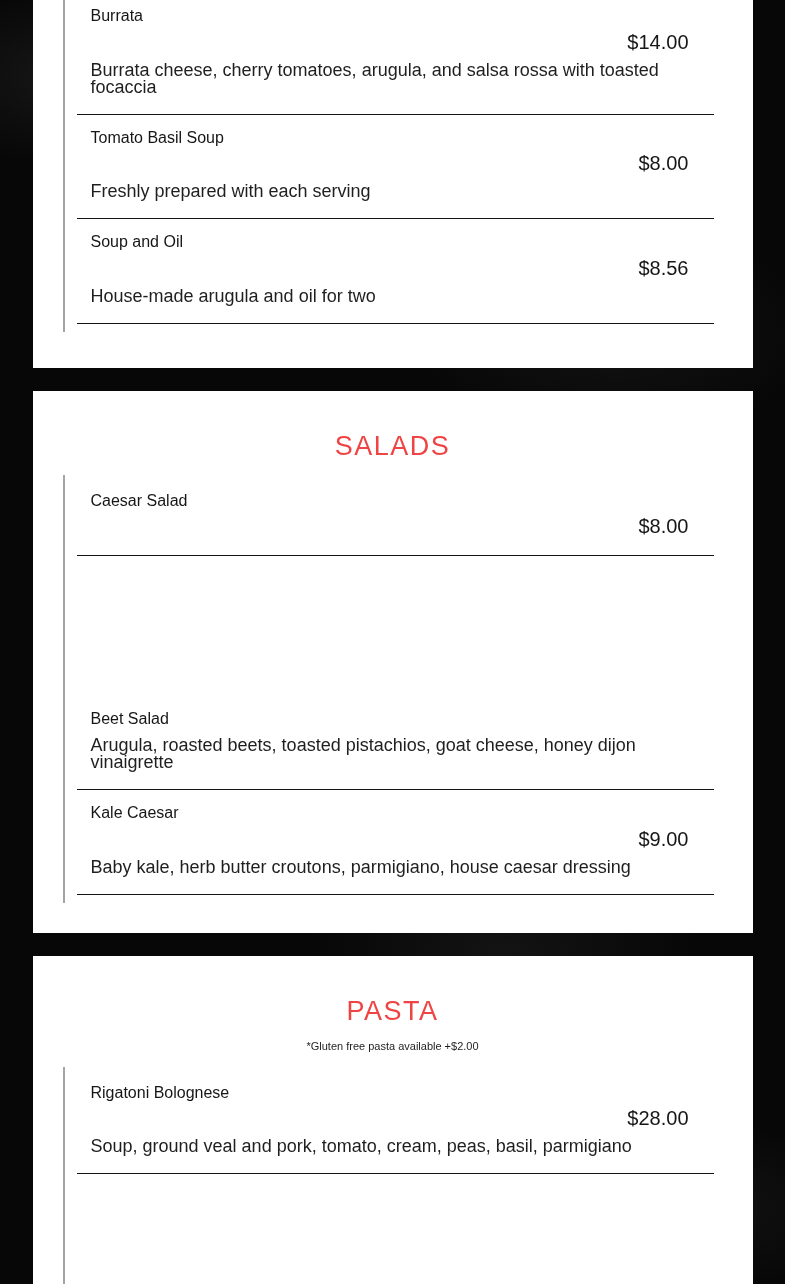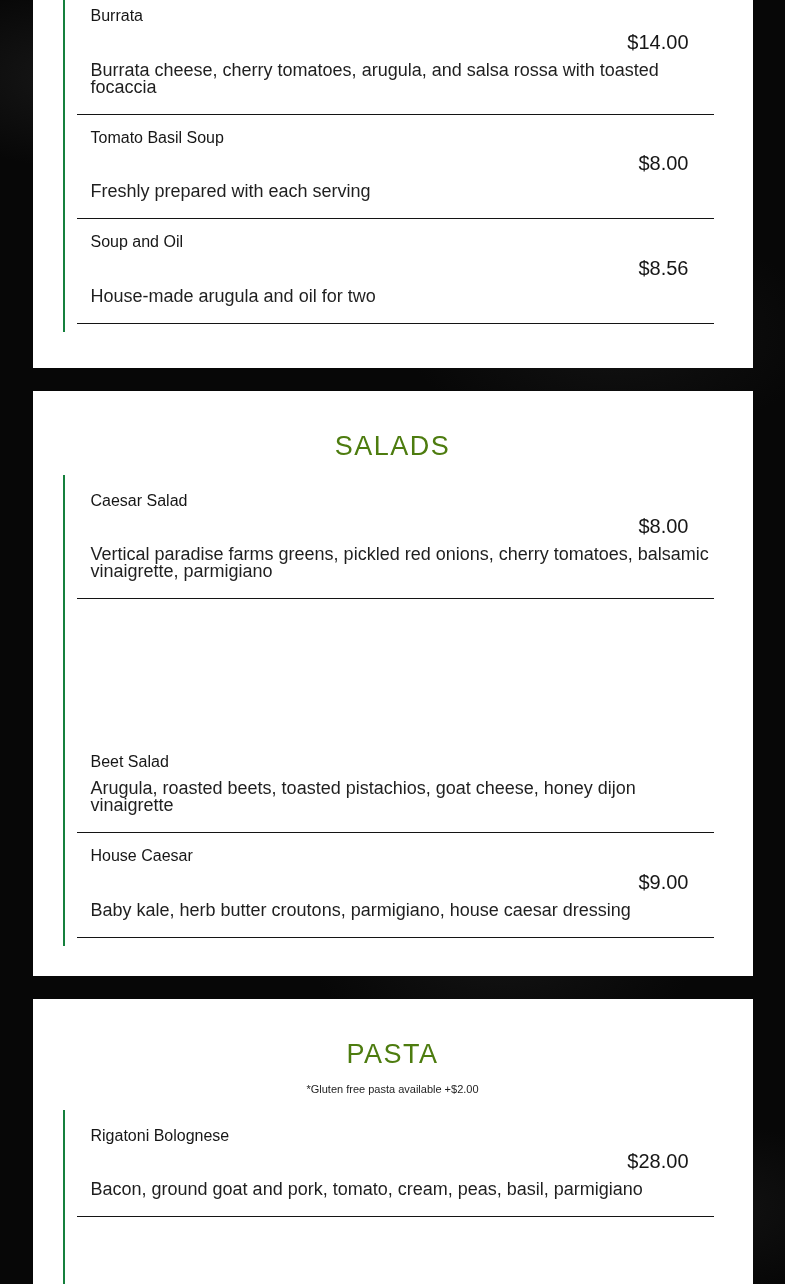--- a/index.html
+++ b/index.html
@@ -33,36 +33,36 @@
   .card--clipped .items { padding-top: 0; }
   .card--clipped .menu-item:first-child { padding-top: 7px; }
 
   .card-title {
     margin: 0;
     text-align: center;
     font-size: 27px;
     font-weight: 300;
     letter-spacing: 1.5px;
     line-height: 1;
-    color: #4d7c0f;
+    color: #ef4444;
   }
 
   .card-note {
     margin: 15px 0 0 0;
     text-align: center;
     font-size: 11px;
     font-weight: 400;
     color: #1e1e1e;
   }
 
   .items {
     margin-left: 30px;
     margin-top: 15px;
     width: 651px;
-    border-left: 2px solid #15803d;
+    border-left: 2px solid #a3a3a3;
     padding: 3px 0 8px 0;
     box-sizing: border-box;
   }
   .card--clipped .items { margin-top: 0; }
   .card-title + .items { margin-top: 15px; }
 
   .menu-item {
     margin-left: 12px;
     padding: 14px 0 18px 14px;
     border-bottom: 1px solid #141414;
@@ -123,41 +123,40 @@
         </div>
   </section>
 
   <section class="card">
     <h2 class="card-title">SALADS</h2>
 
     <div class="items">
           <article class="menu-item">
             <h3 class="item-name">Caesar Salad</h3>
             <div class="item-price">$8.00</div>
-            <p class="item-desc">Vertical paradise farms greens, pickled red onions, cherry tomatoes, balsamic vinaigrette, parmigiano</p>
           </article>
           <div class="media-spacer media-spacer--sm"></div>
           <article class="menu-item">
             <h3 class="item-name">Beet Salad</h3>
             <p class="item-desc">Arugula, roasted beets, toasted pistachios, goat cheese, honey dijon vinaigrette</p>
           </article>
           <article class="menu-item">
-            <h3 class="item-name">House Caesar</h3>
+            <h3 class="item-name">Kale Caesar</h3>
             <div class="item-price">$9.00</div>
             <p class="item-desc">Baby kale, herb butter croutons, parmigiano, house caesar dressing</p>
           </article>
         </div>
   </section>
 
   <section class="card">
     <h2 class="card-title">PASTA</h2>
     <p class="card-note">*Gluten free pasta available +$2.00</p>
     <div class="items">
           <article class="menu-item">
             <h3 class="item-name">Rigatoni Bolognese</h3>
             <div class="item-price">$28.00</div>
-            <p class="item-desc">Bacon, ground goat and pork, tomato, cream, peas, basil, parmigiano</p>
+            <p class="item-desc">Soup, ground veal and pork, tomato, cream, peas, basil, parmigiano</p>
           </article>
           <div class="media-spacer media-spacer--lg"></div>
         </div>
   </section>
 </div>
 </main>
 
 </body></html>

